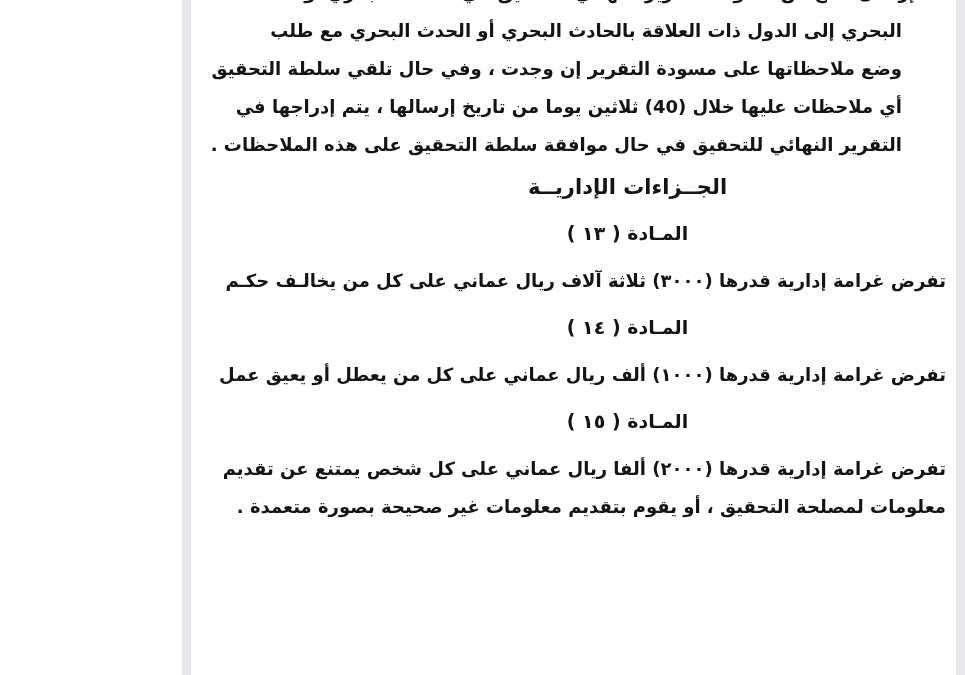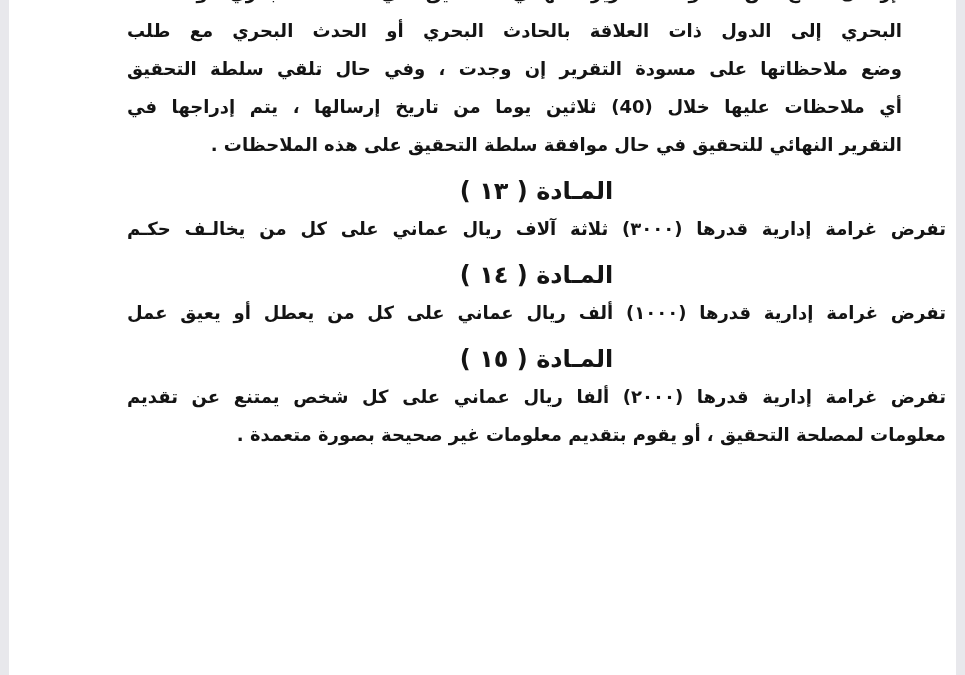--- a/index.html
+++ b/index.html
@@ -6,21 +6,21 @@
     margin: 0;
     padding: 0;
     width: 965px;
     height: 675px;
     overflow: hidden;
     background: #ffffff;
     font-family: "DejaVu Sans", sans-serif;
   }
   .scan-root {
     position: relative;
-    width: 965px;
+    width: 783px;
     height: 675px;
     background: #ffffff;
   }
   .edge-strip {
     position: absolute;
     top: 0;
     bottom: 0;
     width: 9px;
     background: #e8e8ec;
     z-index: 2;
@@ -57,46 +57,48 @@
   .section-heading {
     text-align: center;
     font-size: 21px;
     letter-spacing: 0.5px;
     margin-top: 4px;
     height: 38px;
     line-height: 38px;
   }
   .article-title {
     text-align: center;
-    font-size: 24px;
+    font-size: 19px;
     margin-top: 8px;
     height: 38px;
     line-height: 38px;
   }
   .article-body {
+    margin-top: 10px;
   }
 </style>
 </head>
 <body>
 
 <div class="scan-root">
   <div class="edge-strip edge-left"></div>
   <div class="edge-strip edge-right"></div>
 
   <div class="page-content">
 
     <div class="numbered-item item-1">
       <div class="line"><span>١ -</span> <span>إرسال نسخ من مسودة التقرير النهائي للتحقيق في الحادث البحري أو الحدث</span></div>
       <div class="line cont">البحري إلى الدول ذات العلاقة بالحادث البحري أو الحدث البحري مع طلب</div>
       <div class="line cont">وضع ملاحظاتها على مسودة التقرير إن وجدت ، وفي حال تلقي سلطة التحقيق</div>
       <div class="line cont">أي ملاحظات عليها خلال (40) ثلاثين يوما من تاريخ إرسالها ، يتم إدراجها في</div>
       <div class="line cont last">التقرير النهائي للتحقيق في حال موافقة سلطة التحقيق على هذه الملاحظات .</div>
     </div>
 
 
+    <div class="section-heading">الجــزاءات الإداريــة</div>
 
     <div class="article-title">المـادة ( ١٣ )</div>
     <div class="article-body">
       <div class="line">تفرض غرامة إدارية قدرها (٣٠٠٠) ثلاثة آلاف ريال عماني على كل من يخالـف حكـم</div>
     </div>
 
     <div class="article-title">المـادة ( ١٤ )</div>
     <div class="article-body">
       <div class="line">تفرض غرامة إدارية قدرها (١٠٠٠) ألف ريال عماني على كل من يعطل أو يعيق عمل</div>
     </div>

